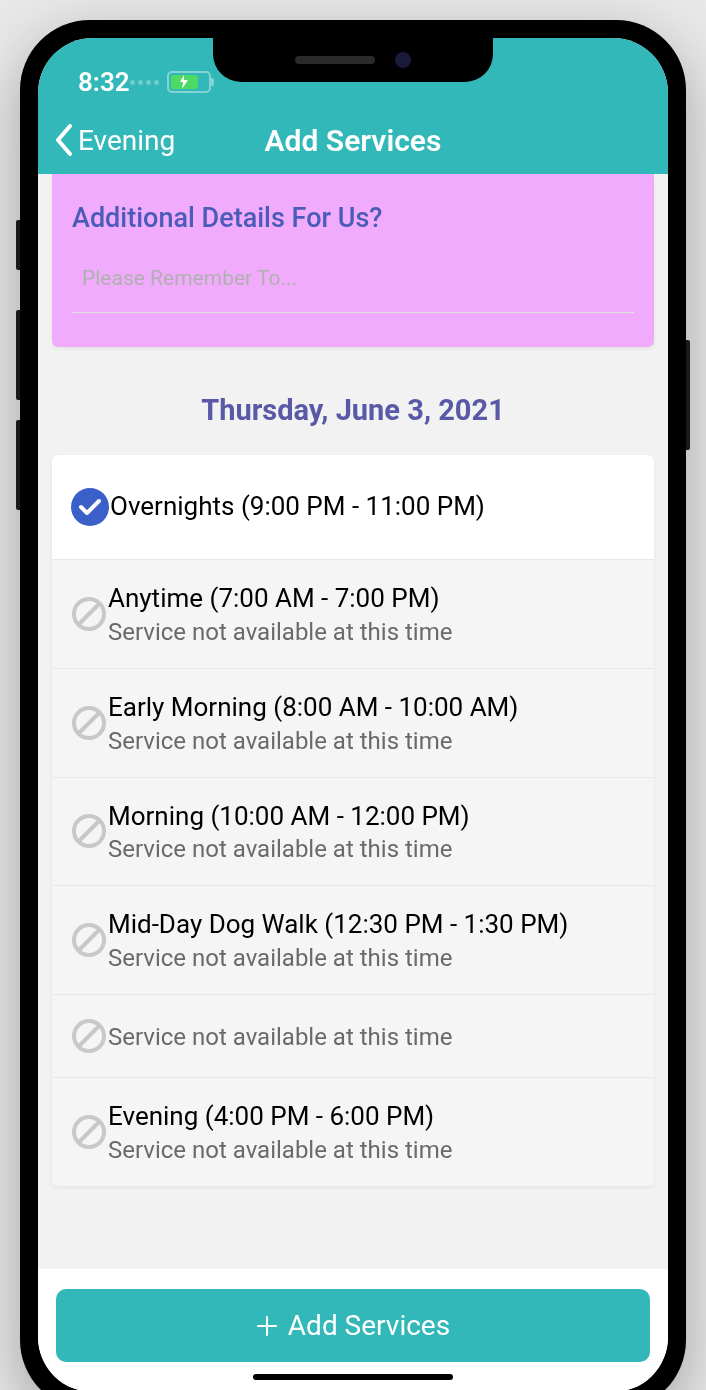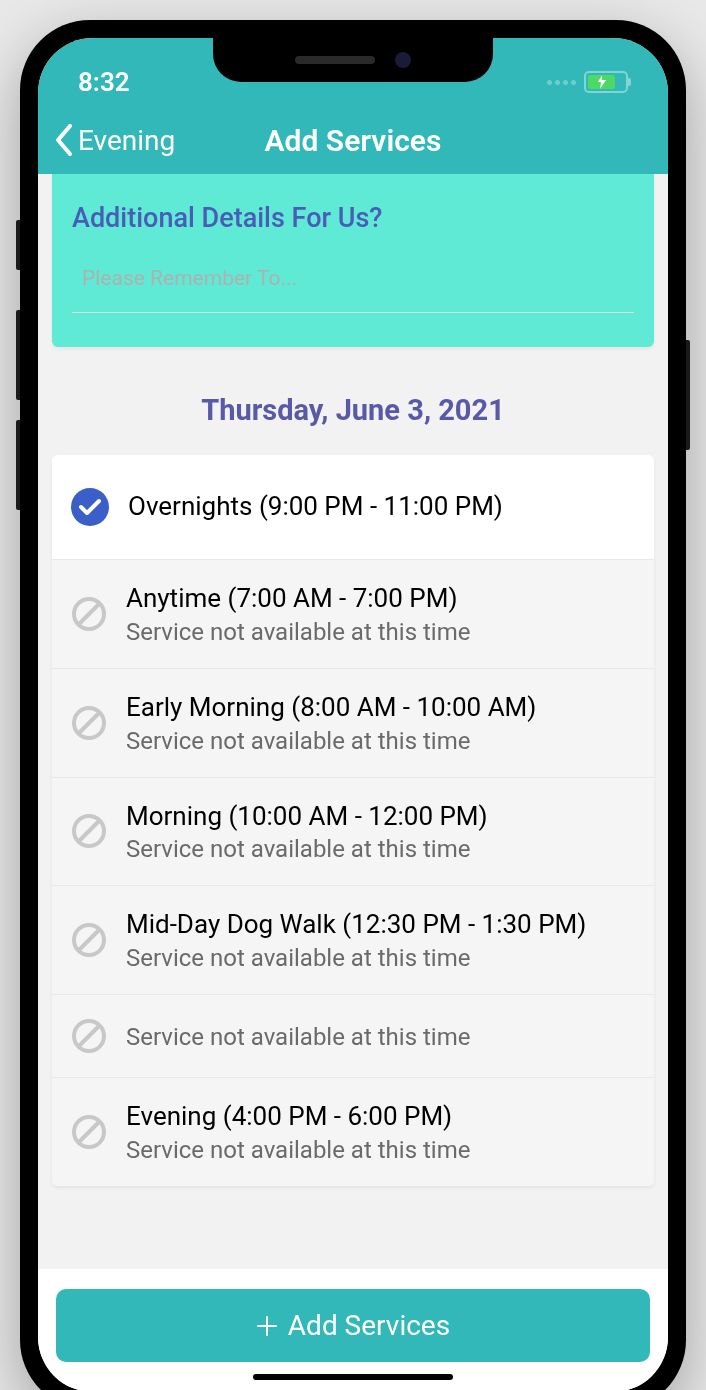--- a/index.html
+++ b/index.html
@@ -95,21 +95,21 @@
       top: 320px;
       width: 4px;
       height: 110px;
       background: #1a1a1a;
       border-radius: 0 2px 2px 0;
     }
     .status-bar {
       background: #32b8b8;
       height: 68px;
       display: flex;
-      justify-content: space-between;
+      justify-content: flex-start;
       align-items: center;
       padding: 20px 40px 0;
       color: #fff;
       font-weight: 600;
       font-size: 26px;
     }
     .status-right {
       display: flex;
       align-items: center;
       gap: 8px;
@@ -187,21 +187,21 @@
       color: #fff;
       font-size: 30px;
       font-weight: 600;
     }
     .content {
       flex: 1;
       overflow-y: auto;
       background: #f2f2f2;
     }
     .details-card {
-      background: #5eead4;
+      background: #f0abfc;
       margin: 0 14px 14px;
       padding: 28px 20px 34px;
       border-radius: 0 0 6px 6px;
       box-shadow: 0 2px 4px rgba(0,0,0,0.06);
     }
     .details-label {
       color: #4a5bb8;
       font-size: 27px;
       font-weight: 500;
       margin-bottom: 24px;
@@ -230,21 +230,20 @@
       margin: 0 14px;
       background: #f5f5f5;
       border-radius: 6px;
       overflow: hidden;
       box-shadow: 0 2px 4px rgba(0,0,0,0.06);
     }
     .service-row {
       display: flex;
       align-items: center;
       padding: 22px 18px;
-      gap: 18px;
       border-bottom: 1px solid #e8e8e8;
     }
     .service-row:last-child {
       border-bottom: none;
     }
     .service-row.selected {
       background: #fff;
       padding: 32px 18px;
     }
     .service-row.unavailable {

